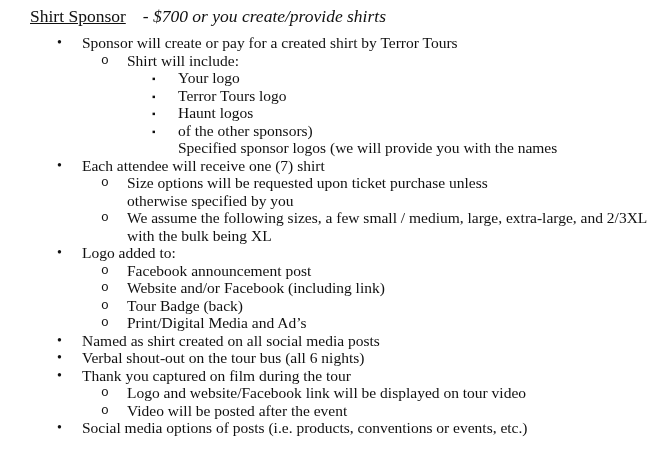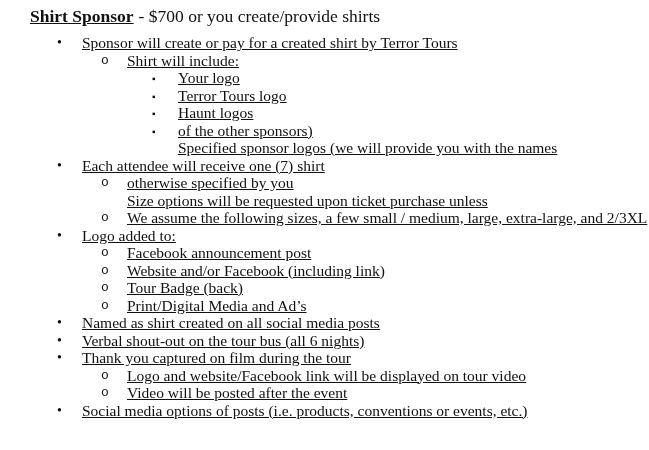--- a/index.html
+++ b/index.html
@@ -15,40 +15,41 @@
     width: 649px; height: 450px;
     background: #ffffff;
   }
   .title-line {
     padding: 5px 0 0 30px;
     font-size: 17.5px;
     line-height: 23px;
     white-space: nowrap;
   }
   .title {
-    font-weight: bold;
+    font-weight: normal;
     text-decoration: underline;
   }
   .subtitle {
-    margin-left: 5px;
+    font-style: italic;
+    margin-left: 17px;
   }
   .list {
     margin-top: 6px;
     font-size: 15.5px;
     line-height: 17.5px;
   }
   .item { position: relative; }
   .item .bullet { position: absolute; top: 0; }
   .level-1 { padding-left: 82px; }
   .level-1 .bullet { left: 57px; font-size: 14px; }
   .level-2 { padding-left: 127px; }
   .level-2 .bullet { left: 101px; font-family: "Liberation Mono", "DejaVu Sans Mono", monospace; font-size: 13px; }
   .level-3 { padding-left: 178px; }
   .level-3 .bullet { left: 152px; font-size: 10px; top: 1px; }
-  .line { display: block; white-space: nowrap; text-decoration: underline; }
+  .line { display: block; white-space: nowrap; }
 </style>
 </head>
 <body>
 
 <div class="page">
   <div class="title-line">
     <span class="title">Shirt Sponsor</span><span class="subtitle">- $700 or you create/provide shirts</span>
   </div>
   <div class="list" id="list">
   <div class="item level-1">
@@ -81,26 +82,26 @@
     <span class="lines"><span class="line">of the other sponsors)</span><span class="line">Specified sponsor logos (we will provide you with the names</span></span>
   </div>
 
   <div class="item level-1">
     <span class="bullet">•</span>
     <span class="lines"><span class="line">Each attendee will receive one (7) shirt</span></span>
   </div>
 
   <div class="item level-2">
     <span class="bullet">o</span>
-    <span class="lines"><span class="line">otherwise specified by you</span><span class="line">Size options will be requested upon ticket purchase unless</span></span>
+    <span class="lines"><span class="line">Size options will be requested upon ticket purchase unless</span><span class="line">otherwise specified by you</span></span>
   </div>
 
   <div class="item level-2">
     <span class="bullet">o</span>
-    <span class="lines"><span class="line">We assume the following sizes, a few small / medium, large, extra-large, and 2/3XL</span></span>
+    <span class="lines"><span class="line">We assume the following sizes, a few small / medium, large, extra-large, and 2/3XL</span><span class="line">with the bulk being XL</span></span>
   </div>
 
   <div class="item level-1">
     <span class="bullet">•</span>
     <span class="lines"><span class="line">Logo added to:</span></span>
   </div>
 
   <div class="item level-2">
     <span class="bullet">o</span>
     <span class="lines"><span class="line">Facebook announcement post</span></span>

